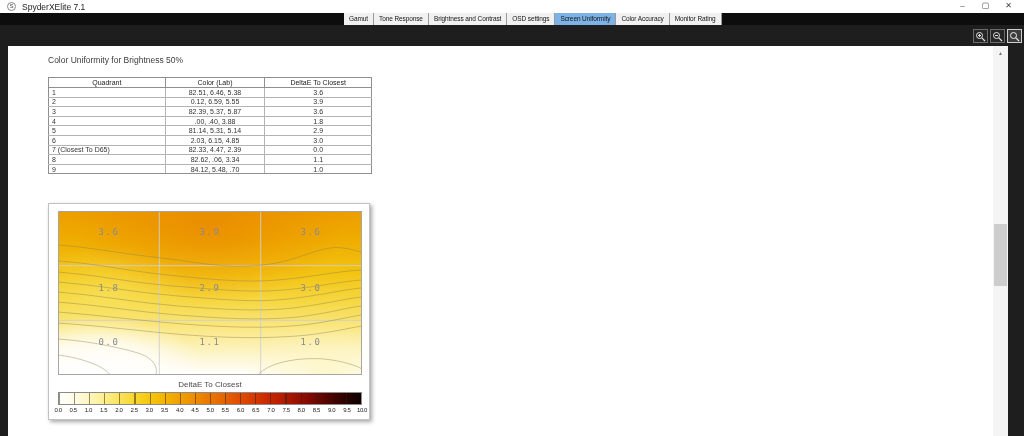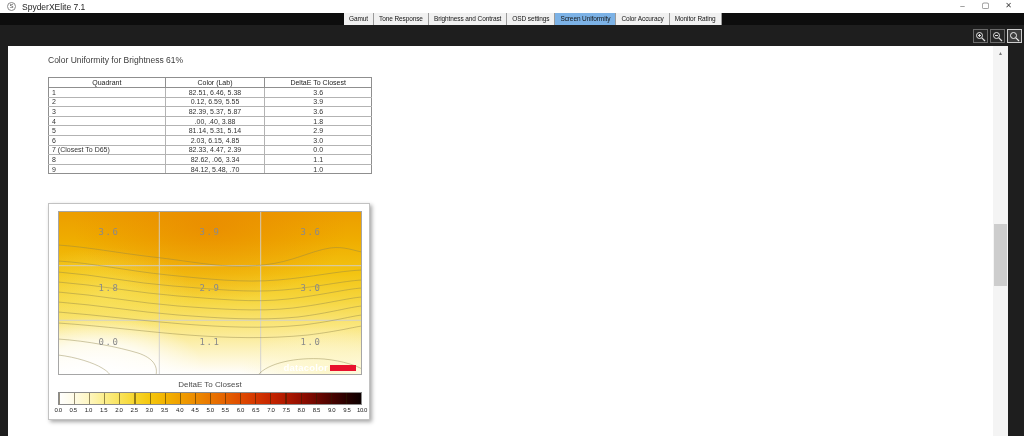--- a/index.html
+++ b/index.html
@@ -116,21 +116,21 @@
     <div class="zoom-btn active">
       <svg width="11" height="11" viewBox="0 0 11 11">
         <circle cx="4.5" cy="4.5" r="3" fill="none" stroke="#f0f0f0" stroke-width="1"></circle>
         <line x1="6.8" y1="6.8" x2="10" y2="10" stroke="#f0f0f0" stroke-width="1.2"></line>
       </svg>
     </div>
   </div>
 
   <div class="panel">
 
-    <div class="page-title">Color Uniformity for Brightness 61%</div>
+    <div class="page-title">Color Uniformity for Brightness 50%</div>
 
     <table class="uni-table">
       <colgroup>
           <col class="col-quadrant">
           <col class="col-lab">
           <col class="col-de">
         </colgroup>
       <thead>
         <tr>
           <th>Quadrant</th>
@@ -251,26 +251,20 @@
           <text x="152" y="24" class="cell-label">3.9</text>
           <text x="253" y="24" class="cell-label">3.6</text>
           <text x="51" y="80" class="cell-label">1.8</text>
           <text x="152" y="80" class="cell-label">2.9</text>
           <text x="253" y="80" class="cell-label">3.0</text>
           <text x="51" y="134" class="cell-label">0.0</text>
           <text x="152" y="134" class="cell-label">1.1</text>
           <text x="253" y="134" class="cell-label">1.0</text>
         </svg>
 
-      <div class="logo">
-        <div class="logo-inner">
-          <span class="logo-text">datacolor</span>
-          <span class="logo-bar" style="background: rgb(232, 17, 45);"></span>
-        </div>
-      </div>
 
       <div class="plot-label">DeltaE To Closest</div>
 
       <div class="colorbar-wrap">
         <div class="colorbar" style="background: linear-gradient(to right, rgb(255, 255, 255), rgb(255, 251, 230), rgb(254, 246, 192), rgb(252, 238, 140), rgb(249, 227, 92), rgb(247, 214, 46), rgb(245, 199, 14), rgb(243, 180, 0), rgb(240, 160, 0), rgb(237, 140, 0), rgb(233, 119, 0), rgb(229, 98, 0), rgb(223, 76, 0), rgb(213, 55, 0), rgb(198, 38, 0), rgb(176, 25, 0), rgb(147, 14, 0), rgb(112, 7, 0), rgb(76, 3, 0), rgb(42, 1, 0), rgb(13, 0, 0));"></div>
         <div class="colorbar-ticks"></div>
       </div>
       <div class="colorbar-labels">
           <span style="left: 0%;">0.0</span>
           <span style="left: 5%;">0.5</span>

